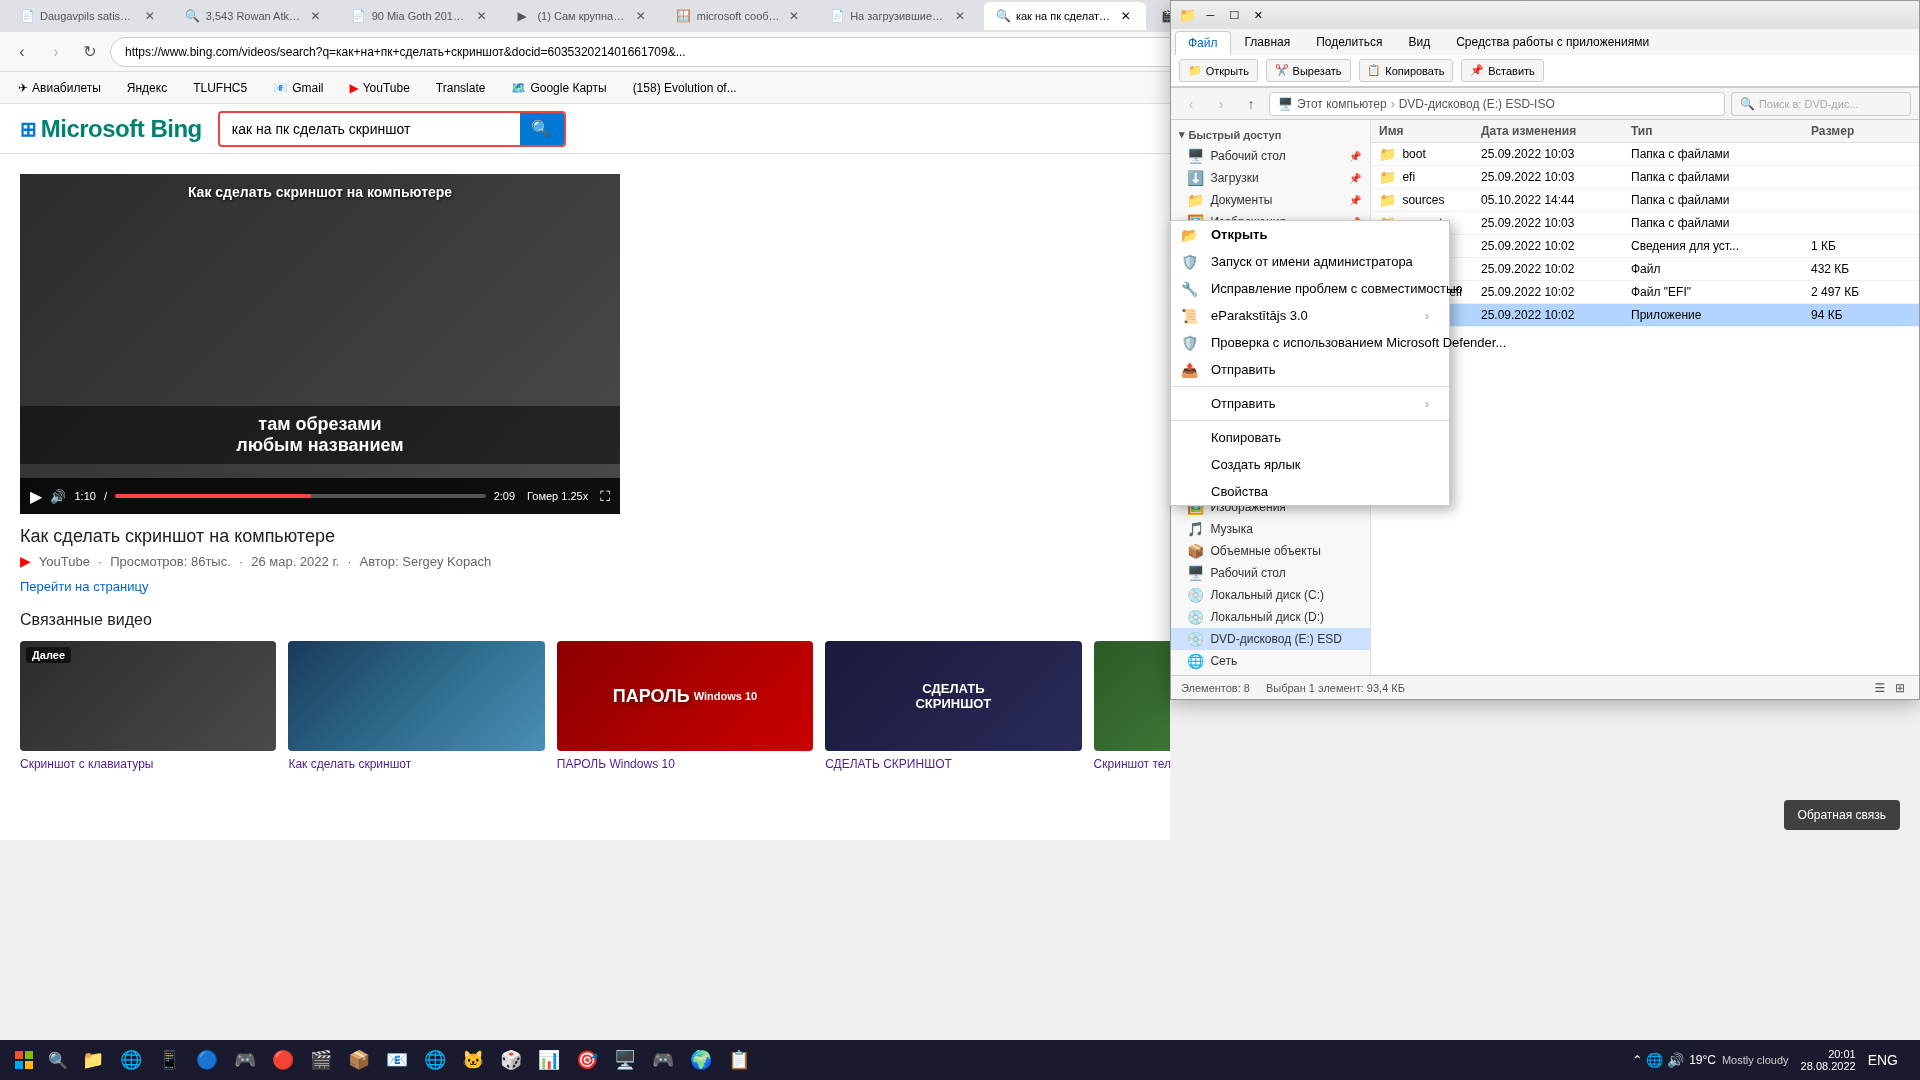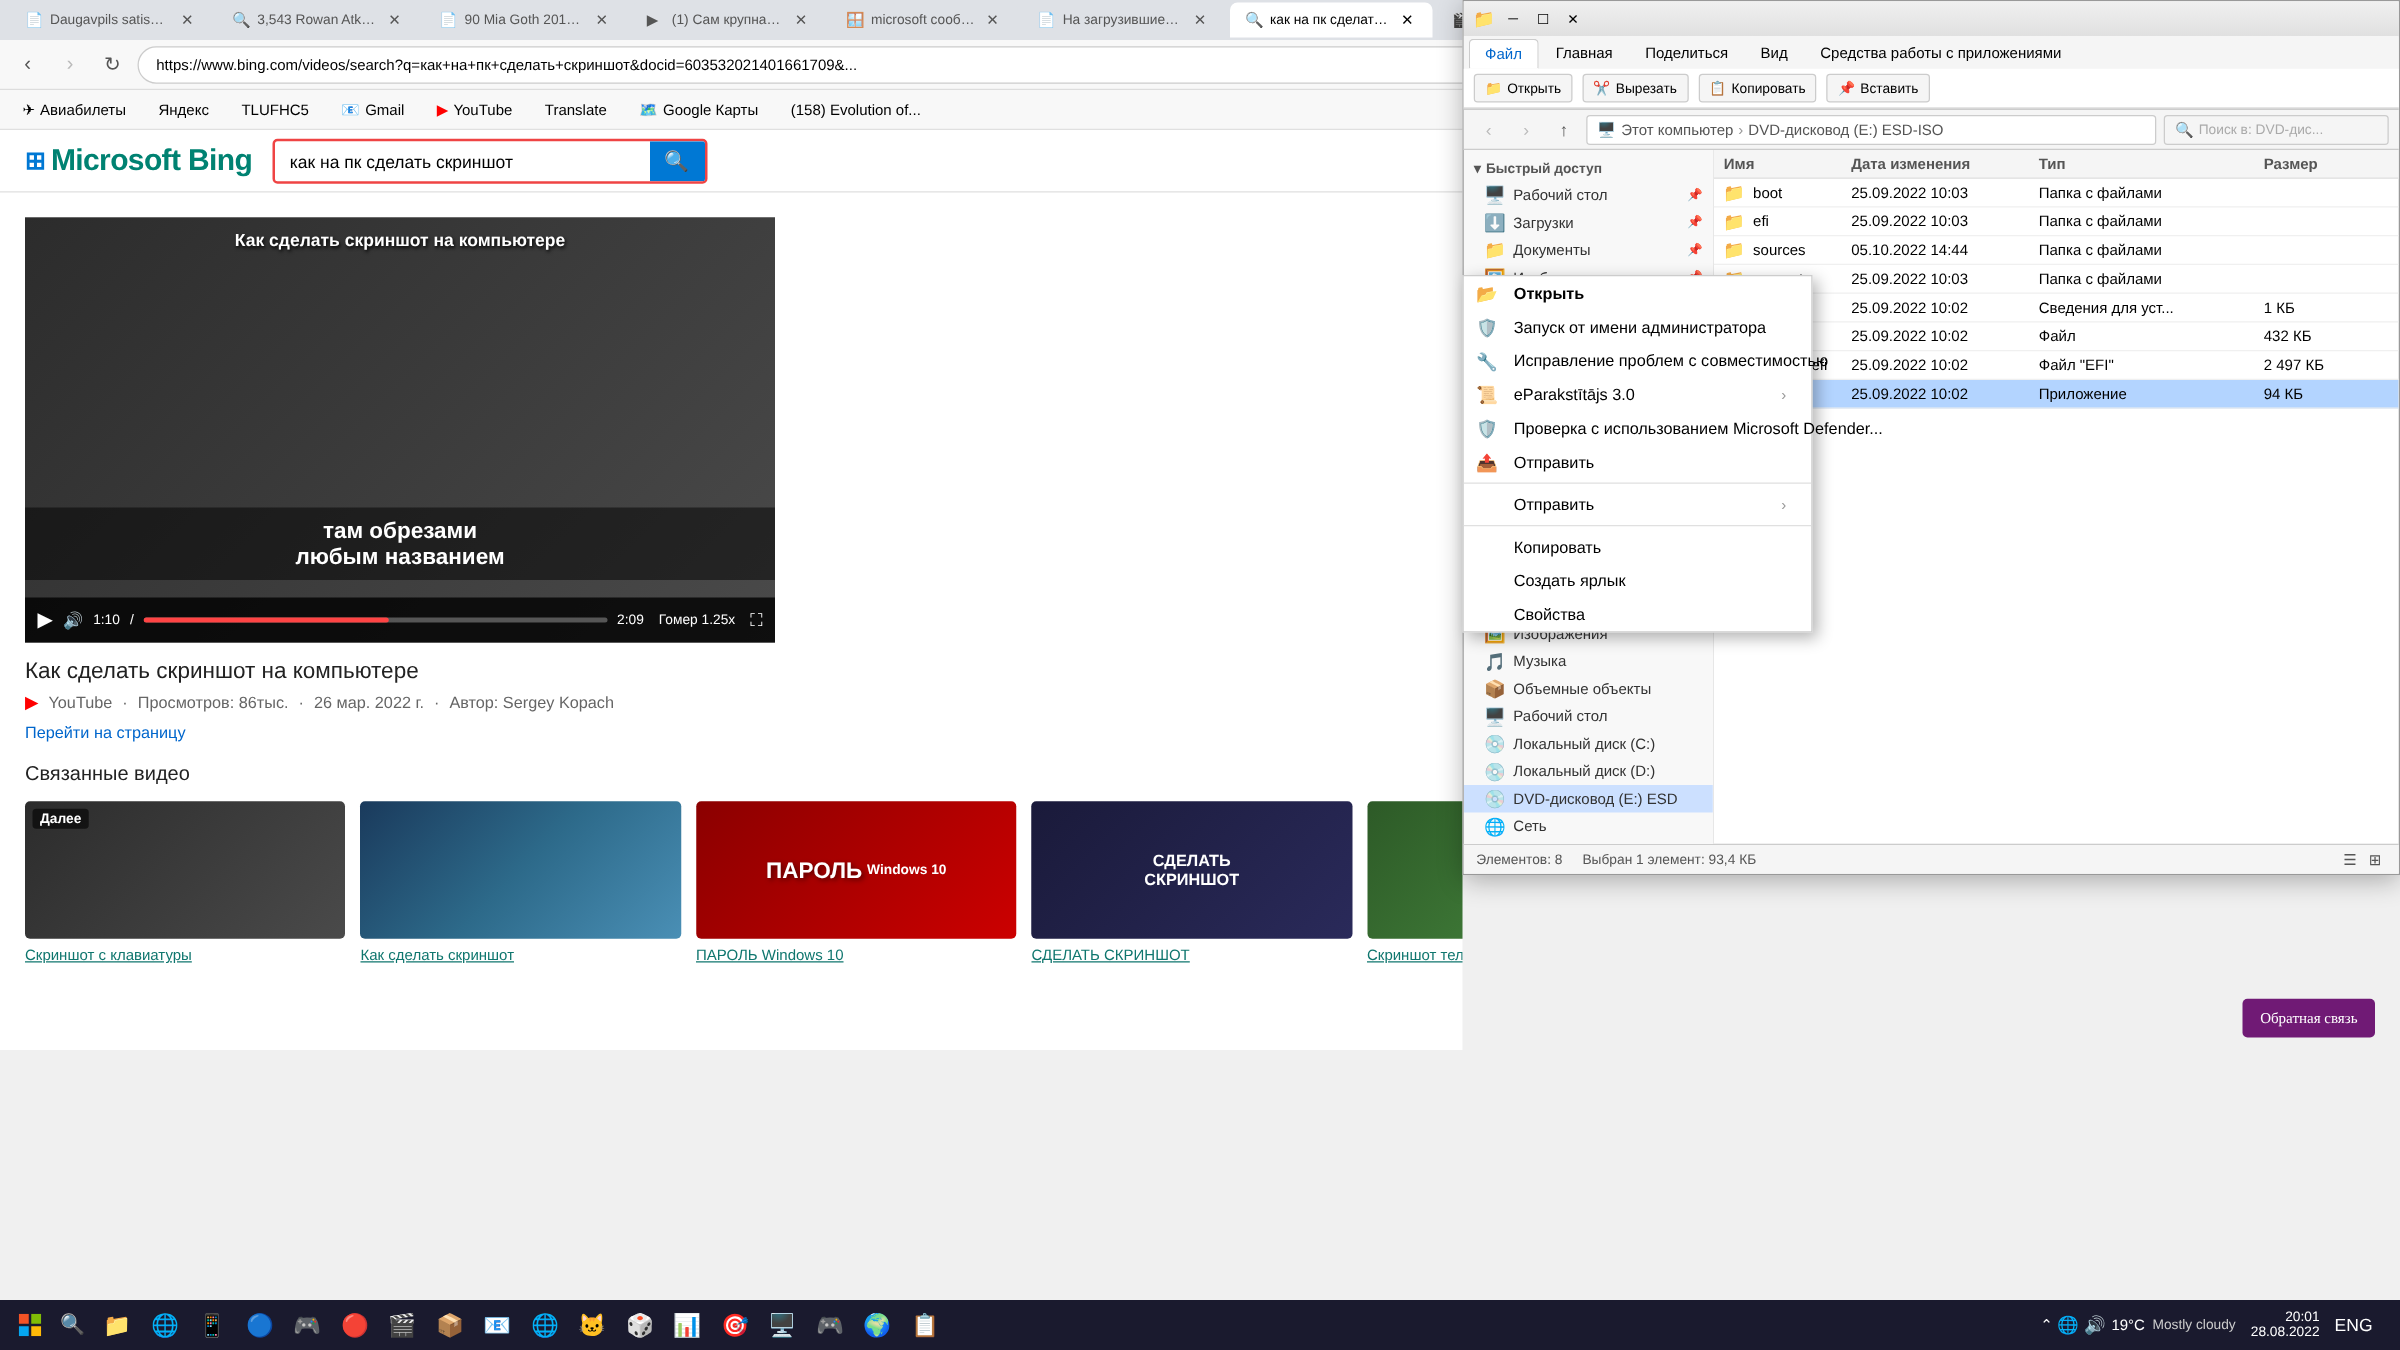--- a/index.html
+++ b/index.html
@@ -50,21 +50,21 @@
 
     .video-info { margin-bottom: 16px; }
     .video-main-title { font-size: 18px; font-weight: 500; color: #222; margin-bottom: 6px; }
     .video-meta { display: flex; align-items: center; gap: 8px; font-size: 13px; color: #666; }
     .yt-icon { color: #ff0000; font-size: 14px; }
 
     .related-title { font-size: 16px; font-weight: 500; margin-bottom: 12px; color: #222; }
     .related-grid { display: grid; grid-template-columns: repeat(5, 1fr); gap: 12px; }
     .related-card { cursor: pointer; }
     .related-thumb { width: 100%; height: 110px; border-radius: 4px; overflow: hidden; display: flex; align-items: center; justify-content: center; font-size: 10px; font-weight: bold; color: white; text-align: center; padding: 8px; }
-    .related-card-title { font-size: 12px; color: #0f766e; margin-top: 6px; line-height: 1.3; text-decoration: underline; }
+    .related-card-title { font-size: 12px; color: #4c1d95; margin-top: 6px; line-height: 1.3; }
 
     
     .explorer { position: absolute; right: 0; top: 0; width: 750px; height: 700px; background: white; border: 1px solid #999; display: flex; flex-direction: column; box-shadow: 0 4px 20px rgba(0,0,0,0.3); z-index: 500; }
     .explorer-titlebar { height: 28px; background: linear-gradient(to bottom, #f0f0f0, #e0e0e0); display: flex; align-items: center; padding: 0 8px; gap: 4px; }
     .explorer-title { font-size: 12px; color: #333; flex: 1; text-align: center; font-weight: 500; }
     .window-btn { width: 20px; height: 18px; display: flex; align-items: center; justify-content: center; font-size: 11px; cursor: pointer; border-radius: 2px; }
     .explorer-ribbon { background: #f5f5f5; border-bottom: 1px solid #ccc; }
     .ribbon-tabs { display: flex; padding: 2px 4px 0; gap: 2px; }
     .ribbon-tab { padding: 4px 12px; font-size: 12px; cursor: pointer; border-radius: 4px 4px 0 0; }
     .ribbon-tab.active { background: white; border: 1px solid #ccc; border-bottom: 1px solid white; color: #0066cc; }
@@ -312,21 +312,21 @@
         <div class="bing-right-btn">🌐</div>
         <div class="bing-right-btn">👤</div>
         <div class="bing-right-btn">💬</div>
         <div class="bing-right-btn">📚</div>
         <div class="bing-right-btn">⚙️</div>
       </div>
     </div>
   </div>
 </div>
 
-<div style="position:absolute;bottom:250px;right:20px;background:#701a75;color:white;padding:8px 14px;border-radius:4px;font-size:12px;cursor:pointer;z-index:200;font-family:Liberation Serif, serif;">Обратная связь</div>
+<div style="position:absolute;bottom:250px;right:20px;background:#404040;color:white;padding:8px 14px;border-radius:4px;font-size:12px;cursor:pointer;z-index:200;">Обратная связь</div>
 
 <div class="explorer" style="left:1170px;top:0;">
 
   <div class="explorer-titlebar">
     <span style="font-size:14px;">📁</span>
     <div class="window-btn">─</div>
     <div class="window-btn">☐</div>
     <div class="window-btn close">✕</div>
   </div>
 

